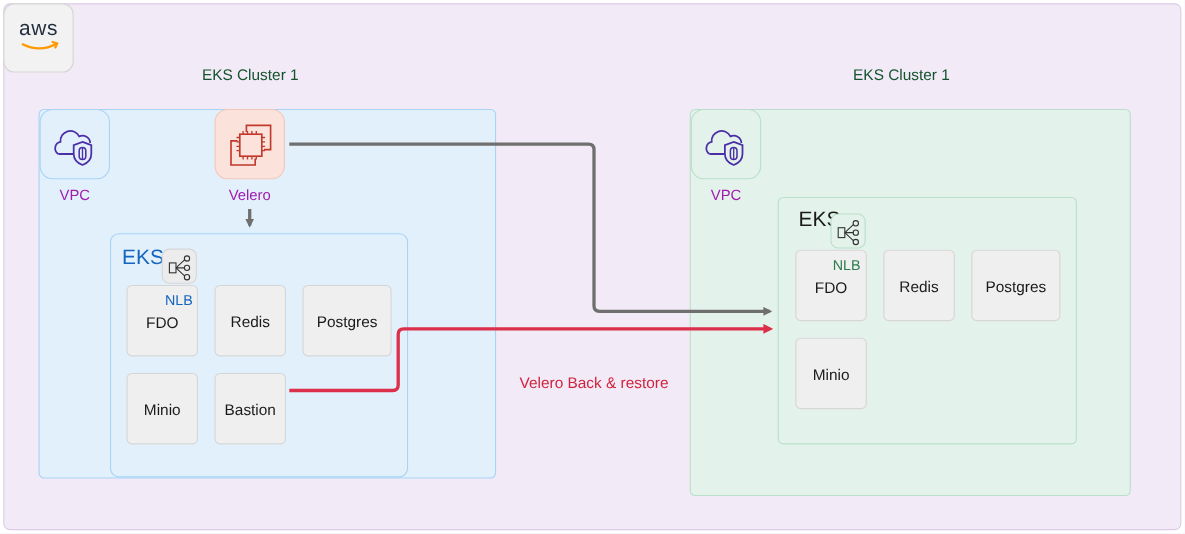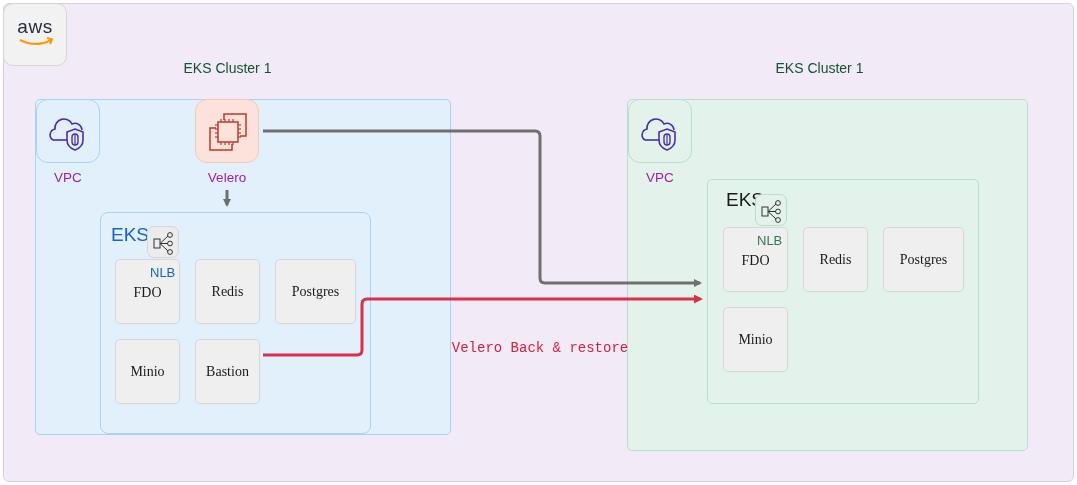--- a/index.html
+++ b/index.html
@@ -12,21 +12,21 @@
   .title { font-size:14px; color:#14532d; text-align:center; }
   .vpc1 { left:35px; top:99px; width:416px; height:336px; background:#e2f0fc; border:1.5px solid #a8d3f5; border-radius:5px; }
   .vpc2 { left:627px; top:99px; width:401px; height:352px; background:#e4f2ec; border:1.5px solid #b9dfca; border-radius:5px; }
   .icon-box { width:64px; height:64px; border-radius:12px; }
   .vpc-icon-1 { left:36px; top:99px; background:#e2f0fc; border:1.5px solid #a8d3f5; }
   .vpc-icon-2 { left:628px; top:99px; background:#e4f2ec; border:1.5px solid #b9dfca; }
   .bastion-icon { left:195px; top:99px; background:#fbe3dc; border:1.5px solid #f4c6b8; }
   .label { font-size:13.5px; text-align:center; color:#a21caf; }
   .eks1 { left:100px; top:212px; width:271px; height:222px; background:#e2f0fc; border:1.5px solid #a8d3f5; border-radius:8px; }
   .eks2 { left:707px; top:179px; width:272px; height:225px; background:#e4f2ec; border:1.5px solid #b9dfca; border-radius:5px; }
-  .svc { width:65px; height:65px; background:#efefef; border:1.5px solid #d6d6d6; border-radius:5px; font-size:14px; display:flex; align-items:center; justify-content:center; color:#1a1a1a;font-family:Liberation Serif, serif; }
+  .svc { width:65px; height:65px; background:#efefef; border:1.5px solid #d6d6d6; border-radius:5px; font-size:14px; display:flex; align-items:center; justify-content:center; color:#1a1a1a; }
   .nlb-icon { width:32px; height:32px; border-radius:7px; }
   .nlb-icon-1 { left:147px; top:226px; background:#ececec; border:1.5px solid #d6d6d6; }
   .nlb-icon-2 { left:755px; top:194px; background:#e4f2ec; border:1.5px solid #b9dfca; }
   .nlb-txt { font-size:13px; }
   .eks-txt { font-size:19px; }
   svg.overlay { position:absolute; left:0; top:0; }
 </style>
 </head>
 <body>
 
@@ -154,13 +154,13 @@
       <path d="M0 0 L8 4 L0 8 z" fill="#6f6f6f"></path>
     </marker>
     <marker id="arrRed" markerWidth="9" markerHeight="9" refX="6" refY="4.5" orient="auto" markerUnits="userSpaceOnUse">
       <path d="M0 0 L9 4.5 L0 9 z" fill="#dc2f4a"></path>
     </marker>
   </defs>
   <path d="M227 190 V205" stroke="#6f6f6f" stroke-width="3" fill="none" marker-end="url(#arrGray)"></path>
   <path d="M263 131 H535 Q540 131 540 136 V278 Q540 283 545 283 H700" stroke="#6f6f6f" stroke-width="3" fill="none" marker-end="url(#arrGray)"></path>
   <path d="M263 355 H357 Q362 355 362 350 V304 Q362 299 367 299 H700" stroke="#dc2f4a" stroke-width="3" fill="none" marker-end="url(#arrRed)"></path>
 </svg>
-<div class="abs" style="left:440px;top:340px;width:200px;text-align:center;font-size:14px;color:#d0243e;font-family:Liberation Mono, monospace;">Velero Back &amp; restore</div>
+<div class="abs" style="left:440px;top:340px;width:200px;text-align:center;font-size:14px;color:#d0243e;">Velero Back &amp; restore</div>
 
 </body></html>

